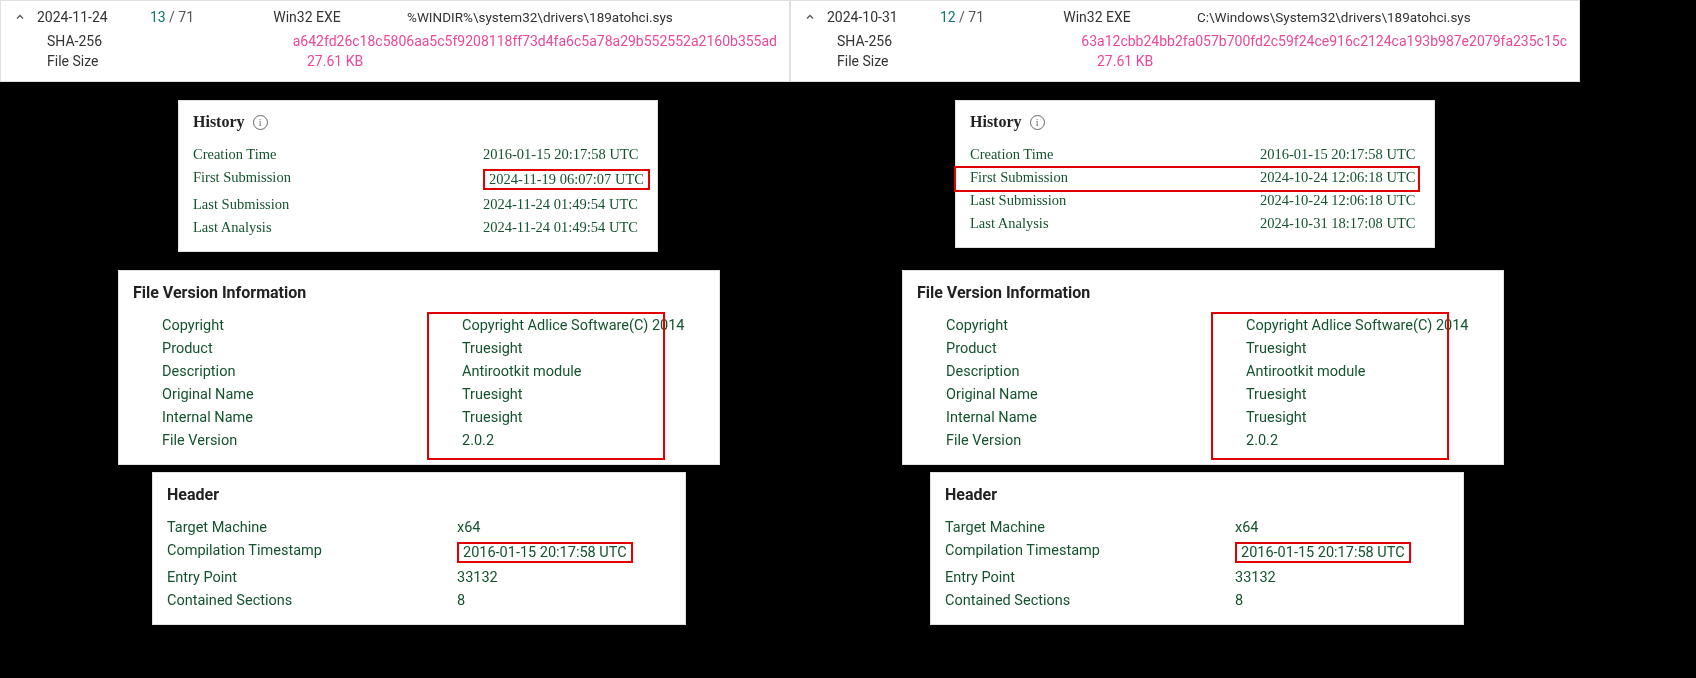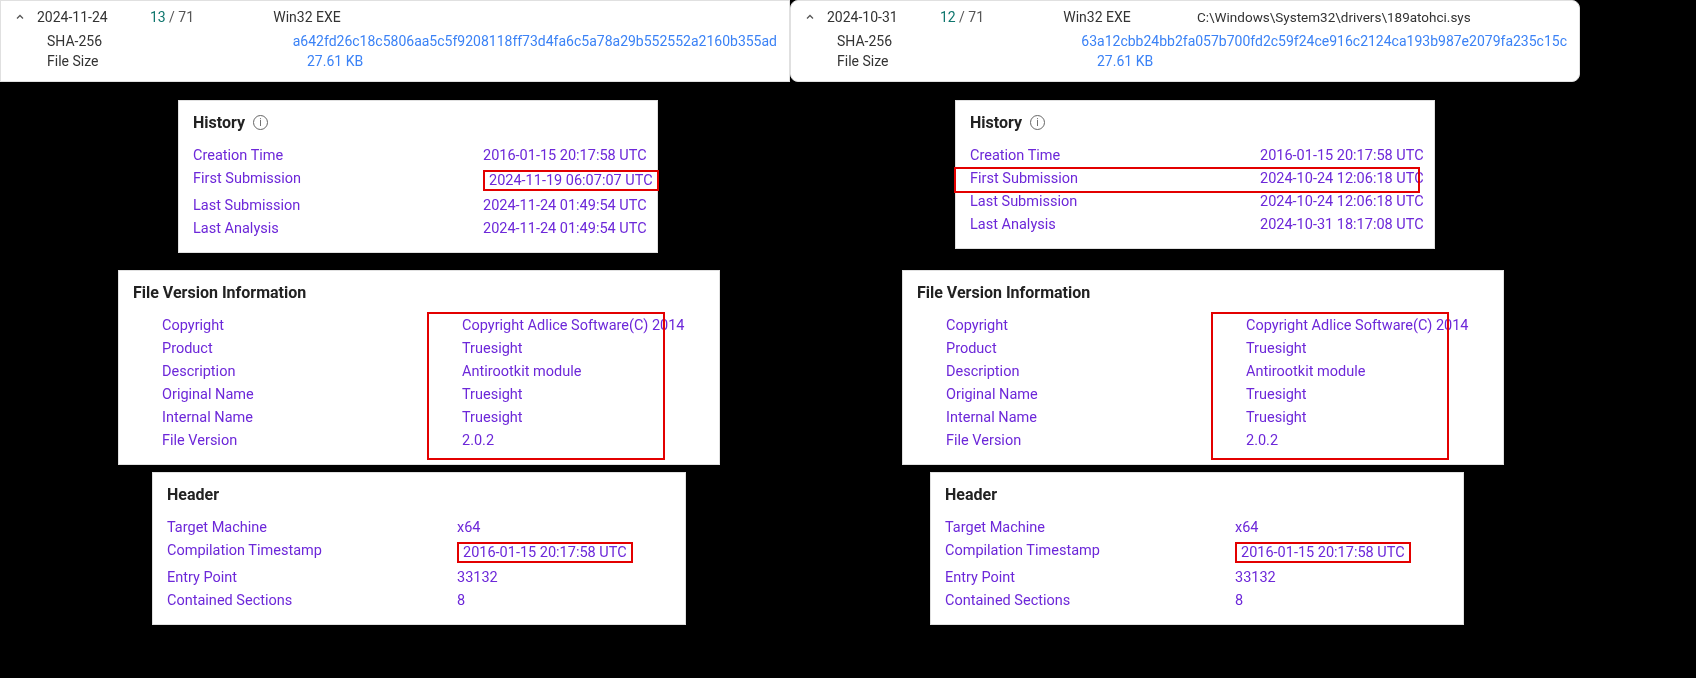--- a/index.html
+++ b/index.html
@@ -42,21 +42,21 @@
   .chevron svg { width: 12px; height: 12px; }
   .date-cell { min-width: 90px; }
   .detect-cell { min-width: 70px; text-align: center;}
   .detect-num { color: #0f766e; }
   .detect-total { color: #555; }
   .type-cell { min-width: 180px; text-align:center;}
   .path-cell { flex: 1; text-align: left; font-size: 13.5px; }
   .sub-rows { margin-left: 34px; margin-top: 6px; }
   .sub-row { display: flex; padding: 2px 0; }
   .sub-label { width: 260px; color: #333; }
-  .sub-value { color: #3b82f6; }
+  .sub-value { color: #ec4899; }
 
   
   .panel {
     background: #fff;
     border: 1px solid #e0e0e0;
     position: absolute;
   }
   .panel-title {
     font-weight: 700;
     font-size: 16px;
@@ -75,36 +75,36 @@
     justify-content: center;
     font-size: 10px;
     color: #666;
     font-weight: normal;
   }
   .panel-body { padding: 4px 14px 12px 14px; }
   .kv-row {
     display: flex;
     padding: 3px 0;
     font-size: 14.5px;
-    color: #6d28d9;
+    color: #14532d;
   }
   .kv-label { flex: 0 0 auto; }
   .kv-value { flex: 0 0 auto; text-align: left; }
 
   
   .hl {
     border: 2px solid #e30000;
   }
   .hl-inline {
     display: inline-block;
     padding: 0 4px;
   }
 
   
-  .hist-panel { width: 480px; }
+  .hist-panel { width: 480px; font-family: Liberation Serif, serif; }
   .hist-label { width: 290px; }
   .fvi-panel { width: 602px; }
   .fvi-label { width: 300px; margin-left: 29px; }
   .hdr-panel { width: 534px; }
   .hdr-label { width: 290px; }
 
   
   .fvi-box {
     position: absolute;
     border: 2px solid #e30000;
@@ -122,20 +122,21 @@
       <span class="chevron">
         <svg viewBox="0 0 24 24" fill="none" stroke="currentColor" stroke-width="2.5">
             <polyline points="6 15 12 9 18 15"></polyline>
           </svg>
       </span>
       <span class="date-cell">2024-11-24</span>
       <span class="detect-cell">
         <span class="detect-num">13</span><span class="detect-total"> / </span><span class="detect-total">71</span>
       </span>
       <span class="type-cell">Win32 EXE</span>
+      <span class="path-cell">%WINDIR%\system32\drivers\189atohci.sys</span>
     </div>
     <div class="sub-rows">
       <div class="sub-row">
         <span class="sub-label">SHA-256</span>
         <span class="sub-value">a642fd26c18c5806aa5c5f9208118ff73d4fa6c5a78a29b552552a2160b355ad</span>
       </div>
       <div class="sub-row">
         <span class="sub-label">File Size</span>
         <span class="sub-value">27.61 KB</span>
       </div>
@@ -219,21 +220,21 @@
         </div>
       <div class="kv-row">
           <span class="kv-label hdr-label">Contained Sections</span>
           <span class="kv-value">8</span>
         </div>
     </div>
   </div>
 </div>
 
 <div class="side right">
-  <div class="top-row" style="position:absolute; top:0; left:0; right:0;border-radius:8px;">
+  <div class="top-row" style="position:absolute; top:0; left:0; right:0;">
     <div class="top-line1">
       <span class="chevron">
         <svg viewBox="0 0 24 24" fill="none" stroke="currentColor" stroke-width="2.5">
             <polyline points="6 15 12 9 18 15"></polyline>
           </svg>
       </span>
       <span class="date-cell">2024-10-31</span>
       <span class="detect-cell">
         <span class="detect-num">12</span><span class="detect-total"> / </span><span class="detect-total">71</span>
       </span>

